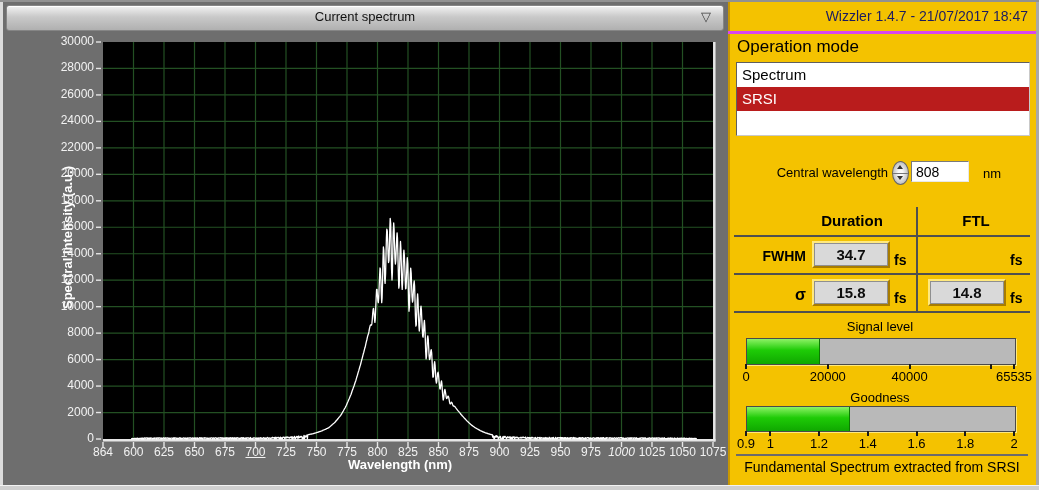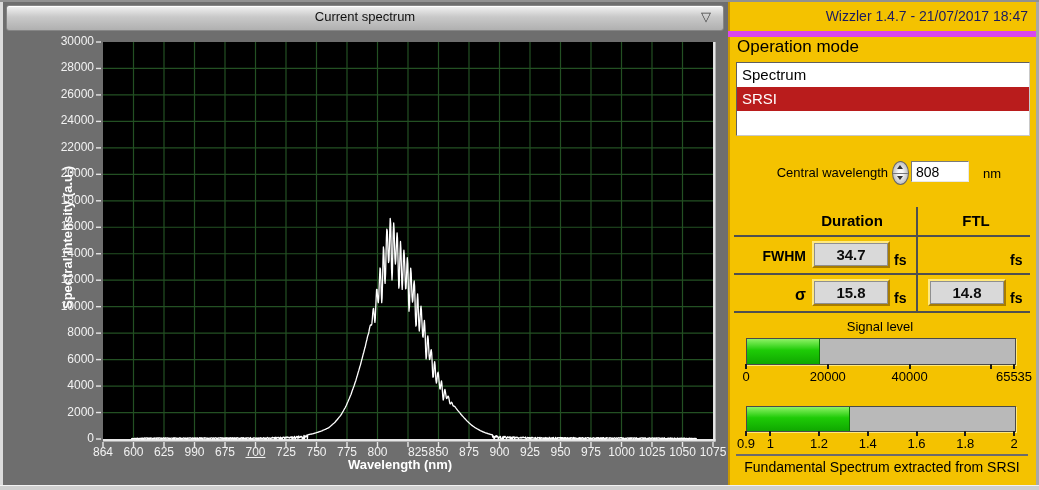--- a/index.html
+++ b/index.html
@@ -24,21 +24,21 @@
   .yaxis-title{position:absolute;left:-46px;top:228px;width:220px;text-align:center;
       transform:rotate(-90deg);font-weight:bold;font-size:13px;color:#fff;}
   .xaxis-title{position:absolute;left:247px;top:455px;width:300px;text-align:center;
       font-weight:bold;font-size:13px;color:#fff;}
   #plot-svg{position:absolute;left:92px;top:35px;}
 
   
   .right-pane{position:absolute;left:728px;top:0;width:308px;height:483px;background:#f4c200;}
   .right-pane .panel-edge{position:absolute;left:0;top:0;width:2px;height:483px;background:#c89700;}
   .titlebar{position:absolute;left:0;top:0;width:300px;height:29px;line-height:29px;text-align:right;
-      padding-right:8px;font-size:14px;color:#1c1c60;border-bottom:6px solid #d946ef;}
+      padding-right:8px;font-size:14px;color:#1c1c60;border-bottom:3px solid #d946ef;}
   .opmode{position:absolute;left:9px;top:35px;font-size:17px;color:#000;}
   .listbox{position:absolute;left:8px;top:60px;width:292px;height:72px;background:#fff;
       border:1px solid;border-color:#5f5f5f #c9c9c9 #c9c9c9 #5f5f5f;}
   .lb-item{height:24px;line-height:24px;padding-left:5px;font-size:15px;color:#000;cursor:default;}
   .lb-item.selected{background:#b91c1c;color:#fff;}
 
   .cw-label{position:absolute;left:28px;top:163px;width:132px;text-align:right;font-size:13px;color:#000;}
   .spinner{position:absolute;left:164px;top:159px;width:15px;height:22px;border:1px solid #666;
       border-radius:50%;background:radial-gradient(#fafafa 20%,#a0a0a0);overflow:hidden;}
   .spin-up,.spin-dn{position:absolute;left:0;width:15px;height:11px;cursor:pointer;}
@@ -178,35 +178,35 @@
         <div class="ytick" style="left:36px;top:190.8px;">18000</div>
         <div class="ytick" style="left:36px;top:164.33333333333334px;">20000</div>
         <div class="ytick" style="left:36px;top:137.86666666666667px;">22000</div>
         <div class="ytick" style="left:36px;top:111.4px;">24000</div>
         <div class="ytick" style="left:36px;top:84.93333333333334px;">26000</div>
         <div class="ytick" style="left:36px;top:58.46666666666667px;">28000</div>
         <div class="ytick" style="left:36px;top:32px;">30000</div>
         <div class="xtick" style="left:80px;top:443px;">864</div>
         <div class="xtick" style="left:110.5px;top:443px;">600</div>
         <div class="xtick" style="left:141px;top:443px;">625</div>
-        <div class="xtick" style="left:171.5px;top:443px;">990</div>
+        <div class="xtick" style="left:171.5px;top:443px;">650</div>
         <div class="xtick" style="left:202px;top:443px;">675</div>
         <div class="xtick" style="left:232.5px;top:443px;text-decoration:underline;">700</div>
         <div class="xtick" style="left:263px;top:443px;">725</div>
         <div class="xtick" style="left:293.5px;top:443px;">750</div>
         <div class="xtick" style="left:324px;top:443px;">775</div>
         <div class="xtick" style="left:354.5px;top:443px;">800</div>
-        <div class="xtick" style="left:385px;top:443px;margin-left:10px;">825</div>
+        <div class="xtick" style="left:385px;top:443px;">825</div>
         <div class="xtick" style="left:415.5px;top:443px;">850</div>
         <div class="xtick" style="left:446px;top:443px;">875</div>
         <div class="xtick" style="left:476.5px;top:443px;">900</div>
         <div class="xtick" style="left:507px;top:443px;">925</div>
         <div class="xtick" style="left:537.5px;top:443px;">950</div>
         <div class="xtick" style="left:568px;top:443px;">975</div>
-        <div class="xtick" style="left:598.5px;top:443px;">1000</div>
+        <div class="xtick" style="left:598.5px;top:443px;font-style:italic;">1000</div>
         <div class="xtick" style="left:629px;top:443px;">1025</div>
         <div class="xtick" style="left:659.5px;top:443px;">1050</div>
         <div class="xtick" style="left:690px;top:443px;">1075</div>
       </div>
   </div>
 
   <div class="right-pane">
     <div class="panel-edge"></div>
     <div class="titlebar">Wizzler 1.4.7 - 21/07/2017 18:47</div>
 
@@ -252,20 +252,21 @@
         <div class="scale-tick" style="left: 98.7884px; top: 362px;"></div>
         <div class="scale-tick" style="left: 180.577px; top: 362px;"></div>
         <div class="scale-tick" style="left: 262.365px; top: 362px;"></div>
         <div class="scale-tick" style="left: 285px; top: 362px;"></div>
         <div class="scale-num" style="left: -12px; top: 367px;">0</div>
         <div class="scale-num" style="left: 69.7884px; top: 367px;">20000</div>
         <div class="scale-num" style="left: 151.577px; top: 367px;">40000</div>
         <div class="scale-num" style="left: 256px; top: 367px;">65535</div>
       </div>
 
+    <div class="bar-label" style="top:388px;">Goodness</div>
     <div class="pbar" style="top:404px;height:24px;" id="goodness-bar">
       <div class="fill" id="goodness-fill" style="width: 38.2%;"></div>
     </div>
     <div id="goodness-scale">
         <div class="scale-tick" style="left: 17px; top: 429px;"></div>
         <div class="scale-tick" style="left: 41.3636px; top: 429px;"></div>
         <div class="scale-tick" style="left: 90.0909px; top: 429px;"></div>
         <div class="scale-tick" style="left: 138.818px; top: 429px;"></div>
         <div class="scale-tick" style="left: 187.545px; top: 429px;"></div>
         <div class="scale-tick" style="left: 236.273px; top: 429px;"></div>

